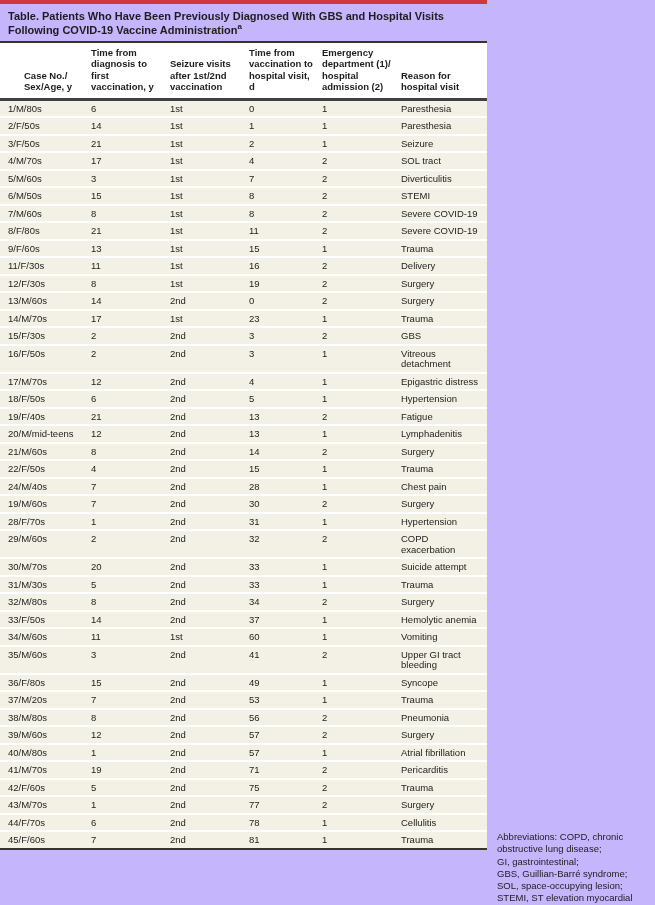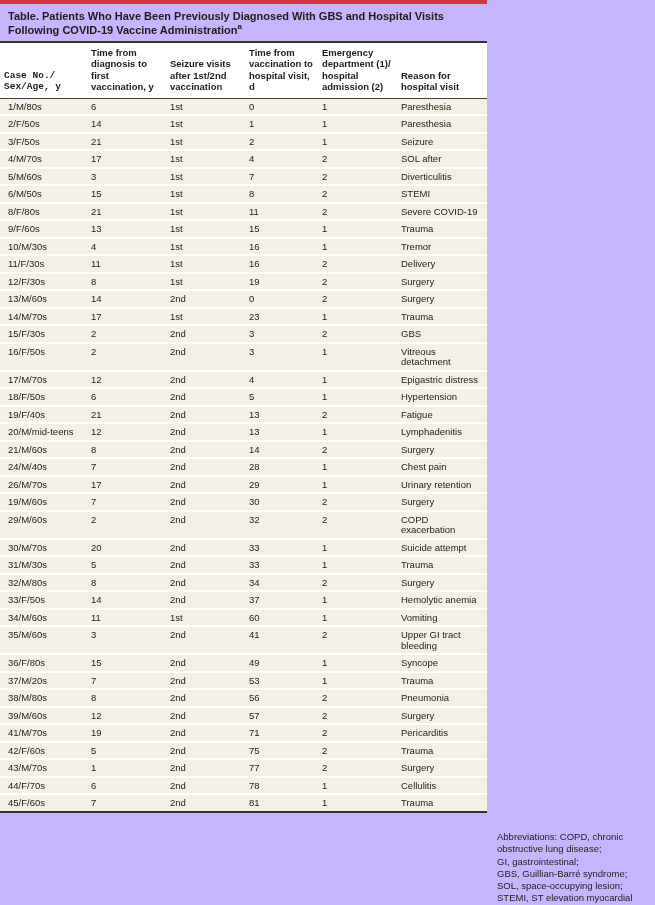--- a/index.html
+++ b/index.html
@@ -45,23 +45,23 @@
   table.jama col.c5 { width: 79px; }
   table.jama col.c6 { width: 90px; }
   table.jama thead th {
     vertical-align: bottom;
     text-align: left;
     font-size: 9.5px;
     font-weight: bold;
     line-height: 11.4px;
     padding: 4px 4px 5px 4px;
     background: #ffffff;
-    border-bottom: 1px solid #404040;
-  }
-  table.jama thead th:first-child { padding-left: 4px; font-family: Liberation Mono, monospace; }
+    border-bottom: 3px solid #404040;
+  }
+  table.jama thead th:first-child { padding-left: 24px; }
   table.jama tbody td {
     font-size: 9.5px;
     line-height: 10.5px;
     padding: 3px 4px 2px 4px;
     background: #f3f0e5;
     border-bottom: 2px solid #ffffff;
     vertical-align: top;
     word-wrap: break-word;
   }
   table.jama tbody td:first-child { padding-left: 8px; margin-left: 10px; }
@@ -139,63 +139,63 @@
           <td>2</td>
           <td>1</td>
           <td>Seizure</td>
         </tr>
         <tr>
           <td>4/M/70s</td>
           <td>17</td>
           <td>1st</td>
           <td>4</td>
           <td>2</td>
-          <td>SOL after</td>
+          <td>SOL tract</td>
         </tr>
         <tr>
           <td>5/M/60s</td>
           <td>3</td>
           <td>1st</td>
           <td>7</td>
           <td>2</td>
           <td>Diverticulitis</td>
         </tr>
         <tr>
           <td>6/M/50s</td>
           <td>15</td>
           <td>1st</td>
           <td>8</td>
           <td>2</td>
           <td>STEMI</td>
         </tr>
         <tr>
+          <td>7/M/60s</td>
+          <td>8</td>
+          <td>1st</td>
+          <td>8</td>
+          <td>2</td>
+          <td>Severe COVID-19</td>
+        </tr>
+        <tr>
           <td>8/F/80s</td>
           <td>21</td>
           <td>1st</td>
           <td>11</td>
           <td>2</td>
           <td>Severe COVID-19</td>
         </tr>
         <tr>
           <td>9/F/60s</td>
           <td>13</td>
           <td>1st</td>
           <td>15</td>
           <td>1</td>
           <td>Trauma</td>
         </tr>
         <tr>
-          <td>10/M/30s</td>
-          <td>4</td>
-          <td>1st</td>
-          <td>16</td>
-          <td>1</td>
-          <td>Tremor</td>
-        </tr>
-        <tr>
           <td>11/F/30s</td>
           <td>11</td>
           <td>1st</td>
           <td>16</td>
           <td>2</td>
           <td>Delivery</td>
         </tr>
         <tr>
           <td>12/F/30s</td>
           <td>8</td>
@@ -270,44 +270,52 @@
         </tr>
         <tr>
           <td>21/M/60s</td>
           <td>8</td>
           <td>2nd</td>
           <td>14</td>
           <td>2</td>
           <td>Surgery</td>
         </tr>
         <tr>
+          <td>22/F/50s</td>
+          <td>4</td>
+          <td>2nd</td>
+          <td>15</td>
+          <td>1</td>
+          <td>Trauma</td>
+        </tr>
+        <tr>
           <td>24/M/40s</td>
           <td>7</td>
           <td>2nd</td>
           <td>28</td>
           <td>1</td>
           <td>Chest pain</td>
         </tr>
         <tr>
-          <td>26/M/70s</td>
-          <td>17</td>
-          <td>2nd</td>
-          <td>29</td>
-          <td>1</td>
-          <td>Urinary retention</td>
-        </tr>
-        <tr>
           <td>19/M/60s</td>
           <td>7</td>
           <td>2nd</td>
           <td>30</td>
           <td>2</td>
           <td>Surgery</td>
         </tr>
         <tr>
+          <td>28/F/70s</td>
+          <td>1</td>
+          <td>2nd</td>
+          <td>31</td>
+          <td>1</td>
+          <td>Hypertension</td>
+        </tr>
+        <tr>
           <td>29/M/60s</td>
           <td>2</td>
           <td>2nd</td>
           <td>32</td>
           <td>2</td>
           <td>COPD exacerbation</td>
         </tr>
         <tr>
           <td>30/M/70s</td>
           <td>20</td>
@@ -380,20 +388,28 @@
           <td>2</td>
           <td>Pneumonia</td>
         </tr>
         <tr>
           <td>39/M/60s</td>
           <td>12</td>
           <td>2nd</td>
           <td>57</td>
           <td>2</td>
           <td>Surgery</td>
+        </tr>
+        <tr>
+          <td>40/M/80s</td>
+          <td>1</td>
+          <td>2nd</td>
+          <td>57</td>
+          <td>1</td>
+          <td>Atrial fibrillation</td>
         </tr>
         <tr>
           <td>41/M/70s</td>
           <td>19</td>
           <td>2nd</td>
           <td>71</td>
           <td>2</td>
           <td>Pericarditis</td>
         </tr>
         <tr>

